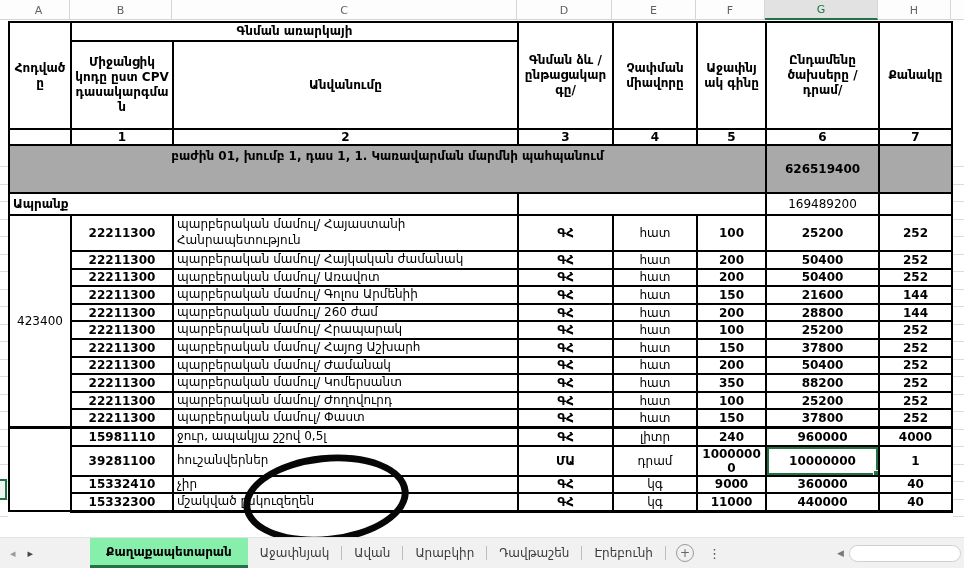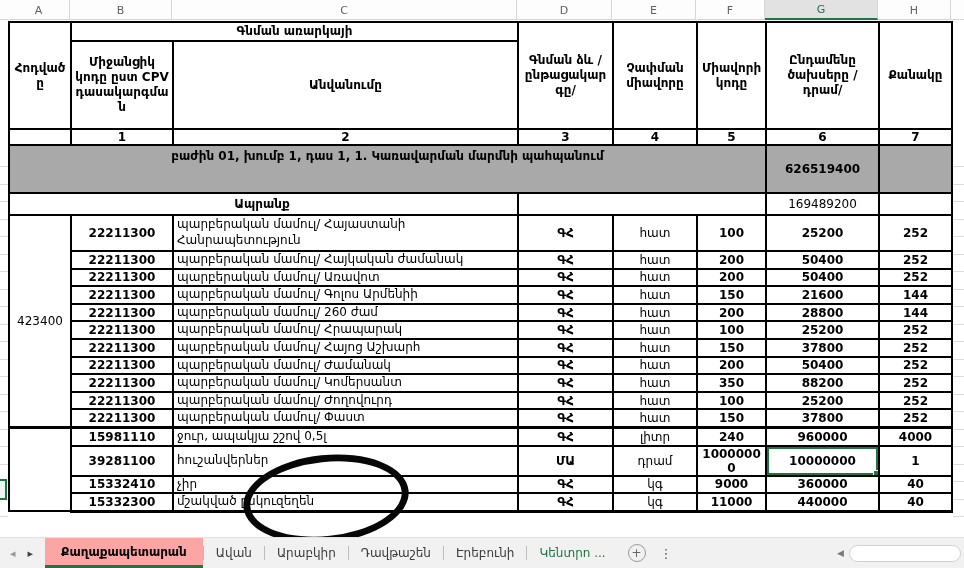--- a/index.html
+++ b/index.html
@@ -16,21 +16,21 @@
   table.sheet td{border:2px solid #000;padding:0 3px;box-sizing:border-box;overflow:hidden;vertical-align:middle;overflow-wrap:break-word;}
   td.th{font-weight:bold;text-align:center;line-height:1.25;}
   td.numhead{font-weight:bold;text-align:center;}
   td.code{font-weight:bold;text-align:center;}
   td.name{text-align:left;font-weight:normal;line-height:1.3;}
   td.ctr{text-align:center;}
   td.bold{font-weight:bold;}
   tr.section td{background:#a9a9a9;}
   tr.section td.title{text-align:center;vertical-align:top;font-weight:bold;padding:3px 5px;}
   tr.section td.stotal{font-weight:bold;text-align:center;}
-  tr.sub td.slabel{text-align:center;font-weight:bold;padding-right:6px;}
+  tr.sub td.slabel{text-align:left;font-weight:bold;padding-right:6px;}
   tr.sub td.stotal{font-weight:normal;text-align:center;}
   td.acell{text-align:center;font-weight:normal;}
   tr.g2 td{border-top-width:3px;}
   tr.last td{border-bottom-width:3px;}
 
   
   td.selcell{position:relative;box-shadow:inset 0 0 0 2px #217346;}
   .fillhandle{position:absolute;right:-4px;bottom:-4px;width:7px;height:7px;background:#217346;border:1px solid #fff;z-index:6;}
 
   
@@ -38,21 +38,21 @@
   .rowsel-sliver{position:absolute;left:0;top:479px;width:7px;height:21px;box-sizing:border-box;border:2px solid #217346;border-left:none;background:#eef4f0;z-index:4;}
 
   
   .annotation{position:absolute;left:243px;top:455px;width:152px;height:74px;border:7px solid #070707;border-radius:50%;transform:rotate(-6deg);z-index:20;pointer-events:none;}
 
   
   .tabbar{position:absolute;left:0;top:537px;width:964px;height:31px;background:#f1f1f1;border-top:1px solid #e2e2e2;box-sizing:border-box;display:flex;align-items:stretch;z-index:30;font-size:12px;}
   .navarrows{display:flex;align-items:center;gap:12px;padding:0 12px 0 10px;color:#9a9a9a;font-size:11px;}
   .navarrows .active-arrow{color:#444;}
   .tab{display:flex;align-items:center;padding:0 12px;color:#3b3b3b;cursor:pointer;white-space:nowrap;}
-  .tab.activetab{background:#fca5a5;border-bottom:3px solid #217346;font-weight:bold;color:#000;padding:0 16px;}
+  .tab.activetab{background:#86efac;border-bottom:3px solid #217346;font-weight:bold;color:#000;padding:0 16px;margin-left:45px;}
   .tab.greentab{color:#217346;}
   .tabsep{width:1px;height:14px;background:#bdbdbd;align-self:center;}
   .addbtn{width:16px;height:16px;border:1px solid #9a9a9a;border-radius:50%;color:#666;display:flex;align-items:center;justify-content:center;font-size:12px;line-height:1;align-self:center;margin-left:10px;cursor:pointer;}
   .kebab{align-self:center;color:#555;margin-left:14px;font-size:13px;cursor:pointer;}
   .hscroll{display:flex;align-items:center;margin-left:auto;gap:5px;padding-right:3px;}
   .hscroll .arrow{color:#7a7a7a;font-size:9px;cursor:pointer;}
   .hscroll .track{width:112px;height:17px;background:#ffffff;border:1px solid #cfcfcf;border-radius:9px;box-sizing:border-box;cursor:pointer;}
 </style>
 </head>
 <body>
@@ -84,21 +84,21 @@
         <col style="width:69px;">
         <col style="width:113px;">
         <col style="width:73px;">
     </colgroup>
     <tbody>
         <tr style="height:19px;">
       <td class="th" rowspan="2">Հոդվածը</td>
       <td class="th" colspan="2">Գնման առարկայի</td>
       <td class="th" rowspan="2">Գնման ձև /ընթացակարգը/</td>
       <td class="th" rowspan="2">Չափման միավորը</td>
-      <td class="th" rowspan="2">Միավորի կոդը</td>
+      <td class="th" rowspan="2">Աջափնյակ գինը</td>
       <td class="th" rowspan="2">Ընդամենը ծախսերը /դրամ/</td>
       <td class="th" rowspan="2">Քանակը</td>
     </tr>
     <tr style="height:88px;">
       <td class="th">Միջանցիկ կոդը ըստ CPV դասակարգման</td>
       <td class="th">Անվանումը</td>
     </tr>
     <tr style="height:16px;">
       <td></td>
       <td class="numhead">1</td>
@@ -268,40 +268,40 @@
   <div class="annotation"></div>
 
   <div class="tabbar">
     <div class="navarrows">
       <span>◂</span>
       <span class="active-arrow">▸</span>
     </div>
     <div class="tab activetab">
       <span>Քաղաքապետարան</span>
     </div>
+    <div class="tab">
+        <span>Աջափնյակ</span>
+      </div>
     <div class="tabsep"></div>
     <div class="tab">
         <span>Ավան</span>
       </div>
     <div class="tabsep"></div>
     <div class="tab">
         <span>Արաբկիր</span>
       </div>
     <div class="tabsep"></div>
     <div class="tab">
         <span>Դավթաշեն</span>
       </div>
     <div class="tabsep"></div>
     <div class="tab">
         <span>Էրեբունի</span>
       </div>
     <div class="tabsep"></div>
-    <div class="tab greentab">
-        <span>Կենտրո ...</span>
-      </div>
     <div class="addbtn">
         <span>+</span>
       </div>
     <div class="kebab">⋮</div>
     <div class="hscroll">
       <span class="arrow">◀</span>
       <div class="track"></div>
     </div>
   </div>
 

